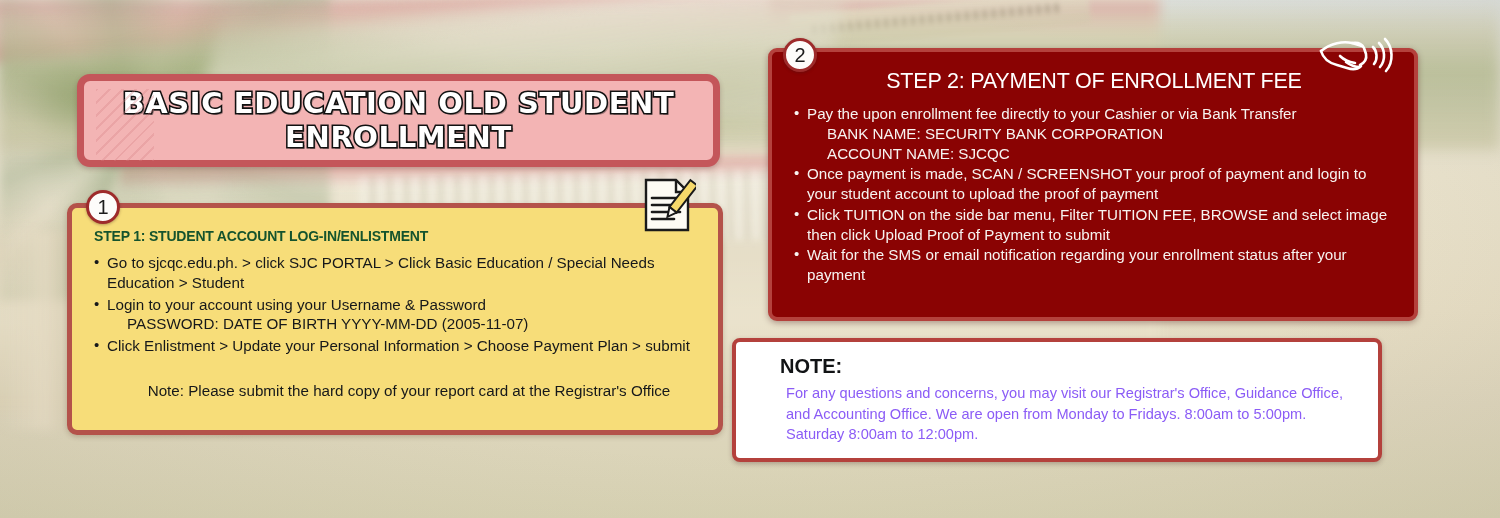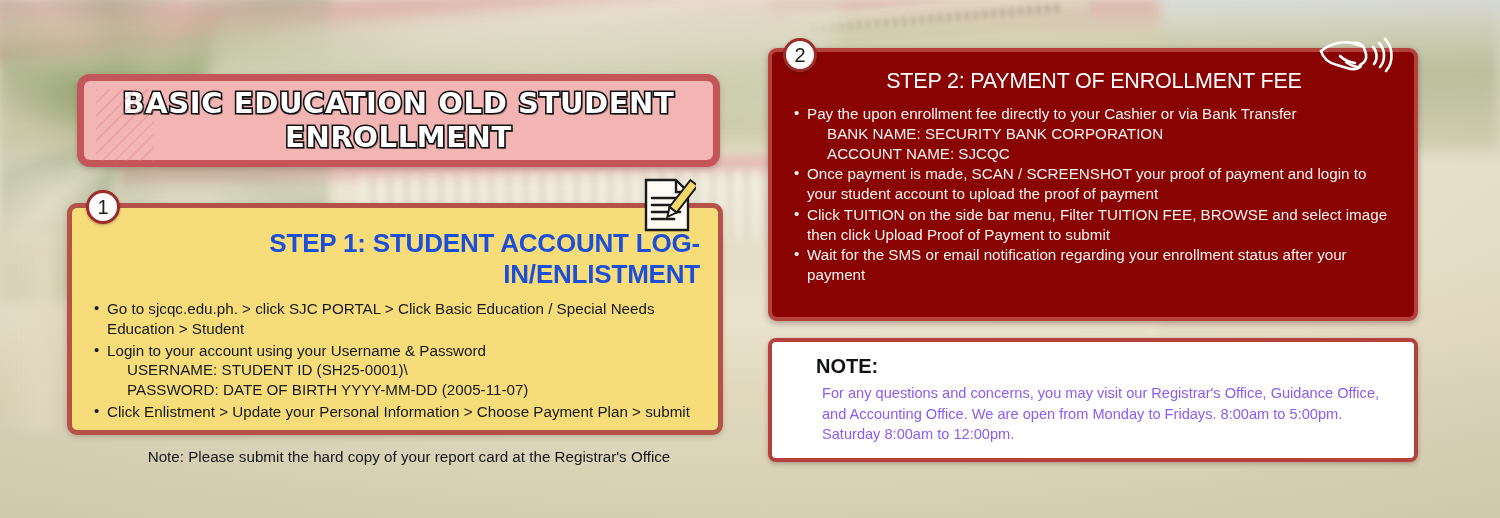--- a/index.html
+++ b/index.html
@@ -185,24 +185,24 @@
   
   #step1-panel {
     left: 67px; top: 203px; width: 656px; height: 232px;
     background: #f7dd79;
     border: 5px solid #b4524a;
     border-radius: 10px;
     padding: 14px 18px 10px 22px;
     box-shadow: 0 2px 5px rgba(90,60,30,.25);
   }
   .step1-heading {
-    text-align: right;
-    font-size: 26px;
+    text-align: left;
+    font-size: 14px;
     font-weight: bold;
-    color: #1d4ed8;
+    color: #14532d;
     letter-spacing: -.2px;
     margin: 6px 0 9px 0;
   }
   .dark-list { list-style: none; color: #16181a; font-size: 15.2px; line-height: 1.30; }
   .dark-list > li { position: relative; padding-left: 13px; margin-bottom: 2px; }
   .dark-list > li::before {
     content: "\2022";
     position: absolute; left: 0; top: -1px;
     font-size: 15px; color: #16181a;
   }
@@ -229,21 +229,21 @@
   .light-list { list-style: none; color: #f7f3f0; font-size: 15.2px; line-height: 1.30; }
   .light-list > li { position: relative; padding-left: 13px; margin-bottom: 1px; }
   .light-list > li::before {
     content: "\2022";
     position: absolute; left: 0; top: -1px;
     font-size: 15px; color: #f7f3f0;
   }
 
   
   #note-panel {
-    left: 768px; top: 338px; width: 650px; height: 124px;
+    left: 732px; top: 338px; width: 650px; height: 124px;
     background: #ffffff;
     border: 4px solid #b4413c;
     border-radius: 8px;
     padding: 13px 27px 10px 44px;
     box-shadow: 0 2px 5px rgba(60,20,20,.28);
   }
   .note-title { font-size: 20px; font-weight: bold; color: #111315; margin-bottom: 5px; }
   .note-body { font-size: 14.6px; line-height: 1.42; color: #8b5cf6; padding-left: 6px; }
 
   
@@ -296,21 +296,20 @@
   </svg>
 
   <div class="panel" id="step1-panel">
     <div class="step1-heading">STEP 1: STUDENT ACCOUNT LOG-IN/ENLISTMENT</div>
     <ul class="dark-list">
       <li>
         <span>Go to sjcqc.edu.ph. &gt; click SJC PORTAL &gt; Click Basic Education / Special Needs Education &gt; Student</span>
       </li>
       <li>
         <span>Login to your account using your Username &amp; Password</span>
-        <span class="sub-line">USERNAME: STUDENT ID (SH25-0001)\</span>
         <span class="sub-line">PASSWORD: DATE OF BIRTH YYYY-MM-DD (2005-11-07)</span>
       </li>
       <li>
         <span>Click Enlistment &gt; Update your Personal Information &gt; Choose Payment Plan &gt; submit</span>
       </li>
     </ul>
     <div class="step1-note">Note: Please submit the hard copy of your report card at the Registrar's Office</div>
   </div>
 
   <div class="step-badge" id="badge-2">

